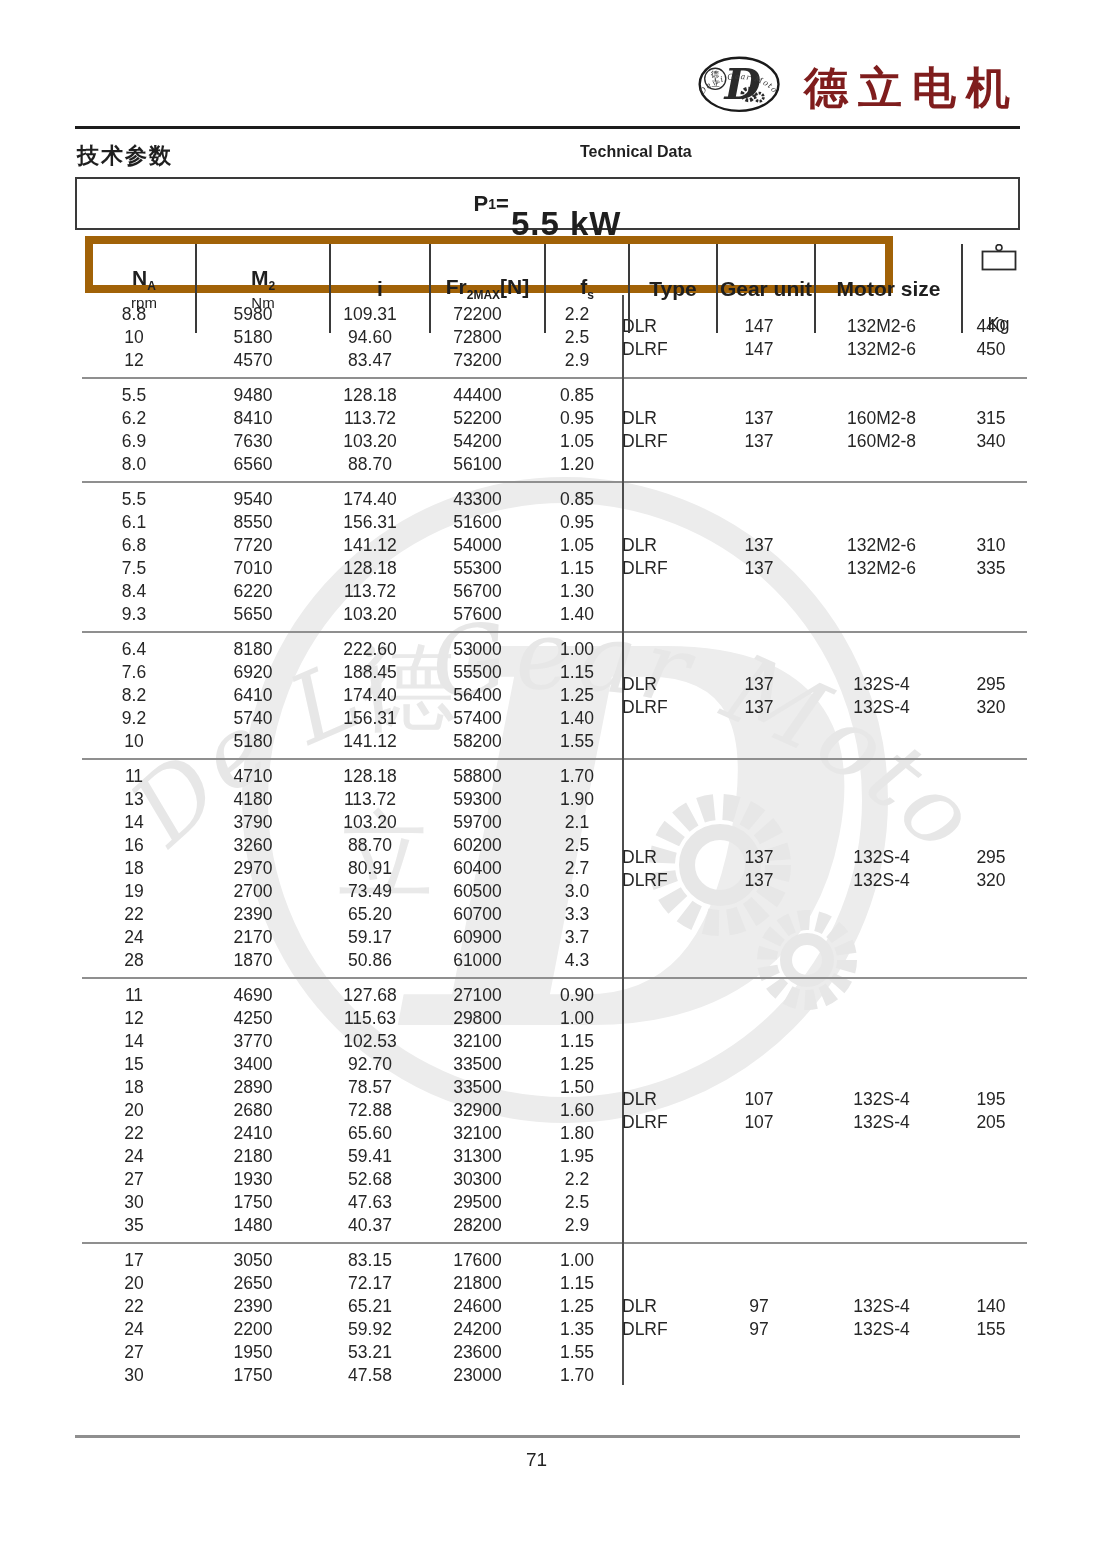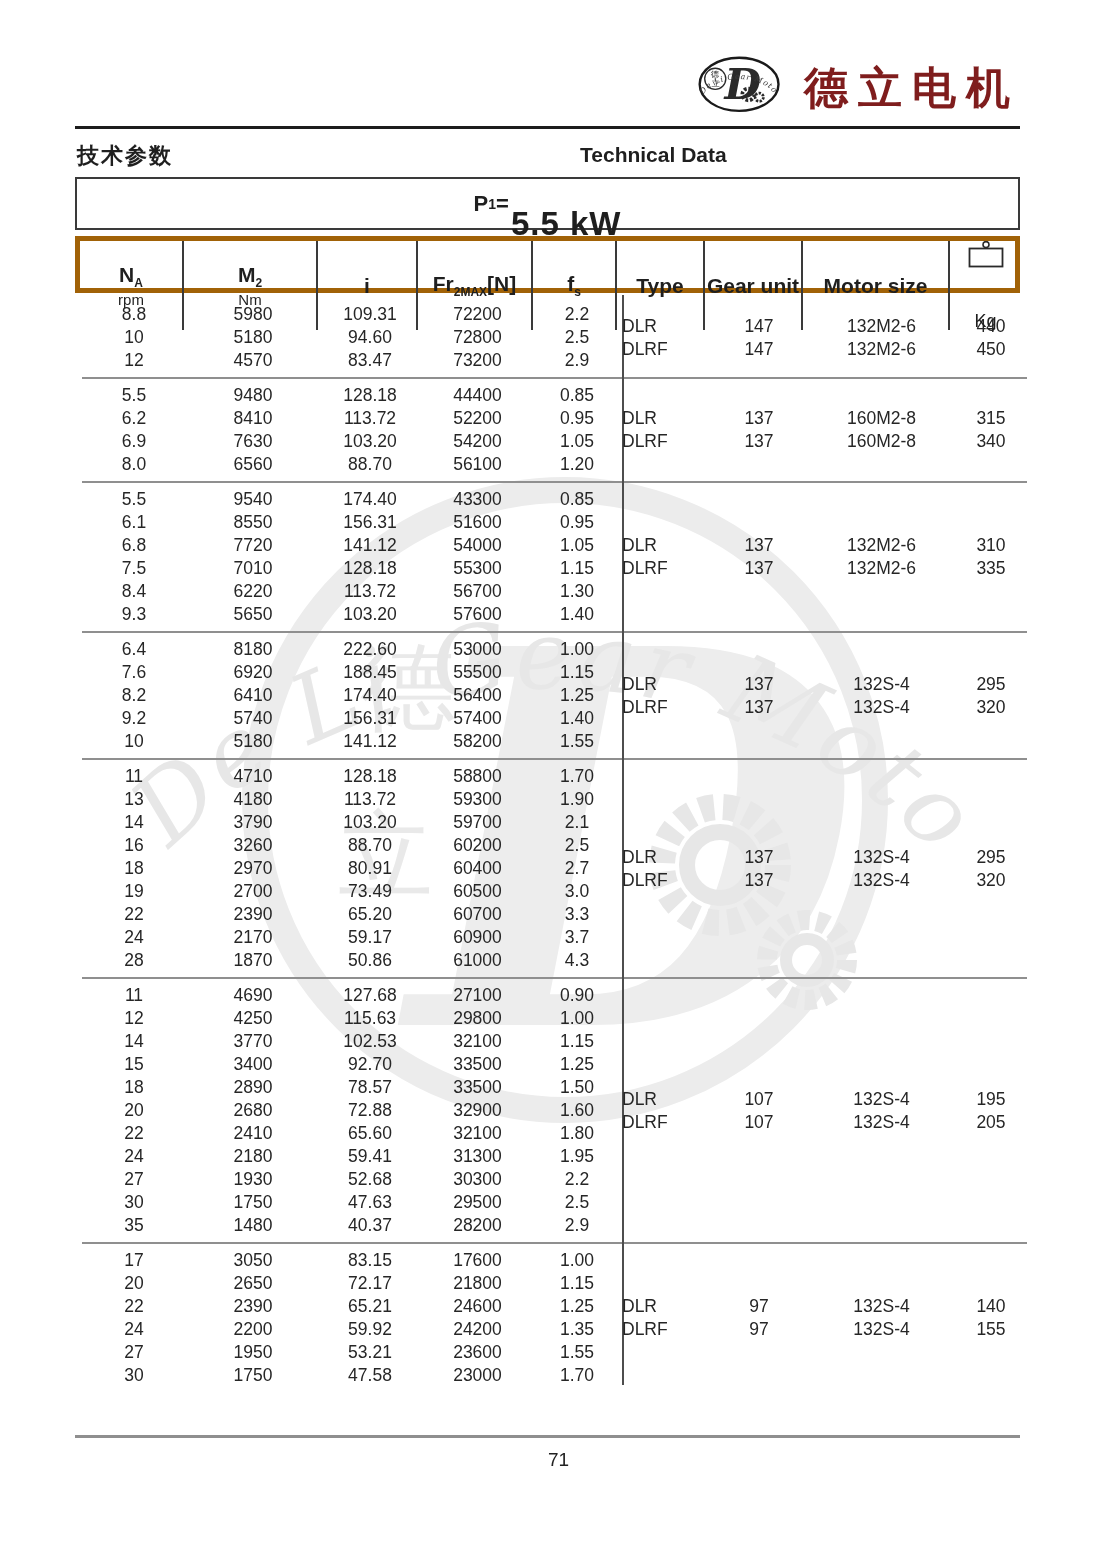--- a/index.html
+++ b/index.html
@@ -11,33 +11,33 @@
   .wm { position:absolute; left:110px; top:470px; width:880px; height:840px; z-index:0; }
   
   .logo-row { position:absolute; top:54px; right:80px; display:flex; align-items:center; gap:20px; z-index:2; }
   .brand {
     font-family:"DejaVu Serif", serif; font-weight:bold; font-size:44px;
     letter-spacing:10px; color:#7f1d1d; white-space:nowrap; line-height:1;
   }
   .top-rule { position:absolute; left:75px; top:126px; width:945px; height:3px; background:#1c1c1c; z-index:2; }
   
   .sec-cn { position:absolute; left:77px; top:141px; font-size:22px; font-weight:bold; letter-spacing:2px; z-index:2; }
-  .sec-en { position:absolute; left:580px; top:143px; font-size:21px; font-weight:bold; z-index:2; }
+  .sec-en { position:absolute; left:580px; top:143px; font-size:16px; font-weight:bold; z-index:2; }
   
   .power-box {
     position:absolute; left:75px; top:177px; width:945px; height:53px; box-sizing:border-box;
     border:2px solid #3a3a3a; display:flex; align-items:center; justify-content:center; z-index:2;
   }
   .power-box .pp { font-size:22px; font-weight:bold; }
   .power-box sub { font-size:14px; font-weight:bold; }
   .power-box .big { font-size:33px; font-weight:bold; letter-spacing:1px; margin-left:2px;margin-top:41px; }
   
   .htable {
-    position:absolute; left:75px; top:236px; width:945px; height:57px; box-sizing:border-box;
-    border:5px solid #a16207; display:grid; z-index:2; background:transparent;
+    position:absolute; left:85px; top:236px; width:808px; height:57px; box-sizing:border-box;
+    border:8px solid #a16207; display:grid; z-index:2; background:transparent;
     grid-template-columns:104px 134px 100px 115px 84px 88px 98px 147px 71px;
   }
   .hcell {
     display:flex; flex-direction:column; align-items:center; justify-content:center;
     border-right:2px solid #3a3a3a; box-sizing:border-box;
   }
   .hcell:last-child { border-right:none;gap:43px; }
   .hmain { font-size:21px; font-weight:bold; line-height:1; }
   .hmain sub { font-size:12px; font-weight:bold; }
   .hunit { font-size:15px; font-weight:400; margin-top:2px; line-height:1; }
@@ -48,21 +48,21 @@
   .group { position:relative; padding:5px 0; }
   .drow { display:grid; grid-template-columns:104px 134px 100px 115px 84px; height:23px; }
   .dcell { font-size:17.5px; line-height:23px; text-align:center; color:#262626; }
   .sep { height:2px; background:#8f8f8f; }
   .type-block { position:absolute; left:540px; top:50%; transform:translateY(-50%); width:405px; }
   .trow { display:grid; grid-template-columns:88px 98px 147px 72px; height:23px; }
   .tcell { font-size:17.5px; line-height:23px; text-align:center; color:#262626; }
   .tcell.tc0 { text-align:left; }
   
   .bottom-rule { position:absolute; left:75px; top:1435px; width:945px; height:3px; background:#8f8f8f; z-index:2; }
-  .pagenum { position:absolute; left:86px; top:1449px; width:945px; text-align:center; font-size:19px; color:#222; z-index:2; }
+  .pagenum { position:absolute; left:64px; top:1449px; width:945px; text-align:center; font-size:19px; color:#222; z-index:2; }
 </style>
 </head>
 <body>
 
 <div class="page">
 
   <svg class="wm" viewBox="0 0 880 840" aria-hidden="true">
     <circle cx="455" cy="330" r="310" fill="none" stroke="#ececec" stroke-width="26"></circle>
     <text x="300" y="555" font-size="520" font-style="italic" font-weight="bold" font-family="DejaVu Serif, serif" fill="#ededed">D</text>
     <text x="250" y="250" font-size="95" fill="#e9e9e9" font-family="DejaVu Serif, serif">德</text>

